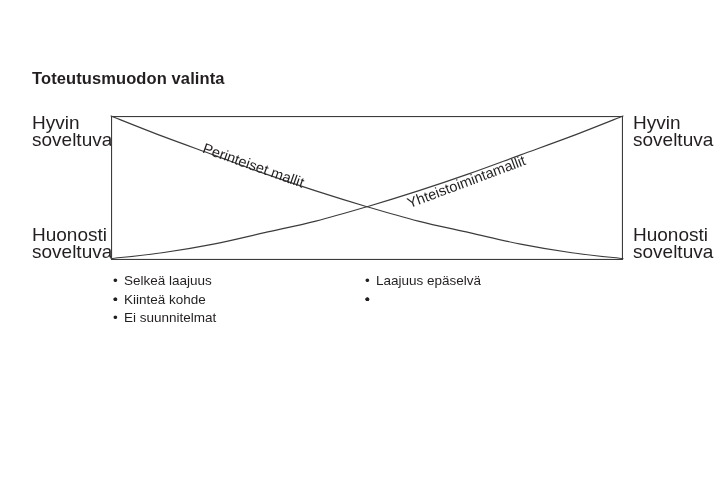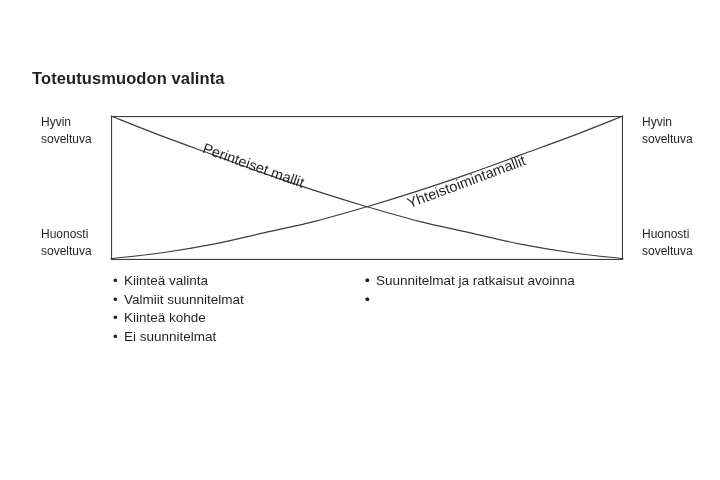--- a/index.html
+++ b/index.html
@@ -33,26 +33,25 @@
     font-size: 16.5px;
     font-weight: 600;
     letter-spacing: 0.1px;
     color: #231f20;
     white-space: nowrap;
   }
 
   
   .axis-label {
     position: absolute;
-    font-size: 12px;
+    font-size: 19px;
     font-weight: 400;
     line-height: 17px;
     color: #231f20;
     white-space: nowrap;
-    margin-left: 9px;
   }
   .axis-label .ln { display: block; }
 
   #label-left-top    { left: 24px;  top: 114px; }
   #label-left-bottom { left: 24px;  top: 226px; }
   #label-right-top   { left: 625px; top: 114px; }
   #label-right-bottom{ left: 625px; top: 226px; }
 
   
   #plot-area {
@@ -162,29 +161,29 @@
       <path class="curve" id="curve-collaborative" d="M 0.00 142.56 C 8.53 141.60, 34.13 139.20, 51.20 136.80 C 68.27 134.40, 85.33 131.52, 102.40 128.16 C 119.47 124.80, 136.53 120.48, 153.60 116.64 C 170.67 112.80, 187.73 109.44, 204.80 105.12 C 221.87 100.80, 238.93 95.76, 256.00 90.72 C 273.07 85.68, 290.13 80.40, 307.20 74.88 C 324.27 69.36, 341.33 63.60, 358.40 57.60 C 375.47 51.60, 392.53 45.12, 409.60 38.88 C 426.67 32.64, 443.73 26.64, 460.80 20.16 C 477.87 13.68, 503.47 3.36, 512.00 0.00"></path>
     </svg>
   </div>
 
   <div class="curve-caption" id="caption-traditional">Perinteiset mallit</div>
 
   <div class="curve-caption" id="caption-collaborative">Yhteistoimintamallit</div>
 
   <div class="bullet-col" id="bullets-left">
     <ul class="bullet-list" id="bullet-list-left">
-        <li class="bullet-item"><span class="dot">•</span><span>Kiinteä valinta</span></li>
-        <li class="bullet-item"><span class="dot">•</span><span>Valmiit suunnitelmat</span></li>
+        <li class="bullet-item"><span class="dot">•</span><span>Selkeä laajuus</span></li>
+        <li class="bullet-item"><span class="dot">•</span></li>
         <li class="bullet-item"><span class="dot">•</span><span>Kiinteä kohde</span></li>
         <li class="bullet-item"><span class="dot">•</span><span>Ei suunnitelmat</span></li>
       </ul>
   </div>
 
   <div class="bullet-col" id="bullets-right">
     <ul class="bullet-list" id="bullet-list-right">
+        <li class="bullet-item"><span class="dot">•</span><span>Laajuus epäselvä</span></li>
         <li class="bullet-item"><span class="dot">•</span></li>
-        <li class="bullet-item"><span class="dot">•</span><span>Suunnitelmat ja ratkaisut avoinna</span></li>
         <li class="bullet-item"><span class="dot">•</span></li>
         <li class="bullet-item"><span class="dot">•</span></li>
       </ul>
   </div>
 
 </div>
 
 </body></html>

